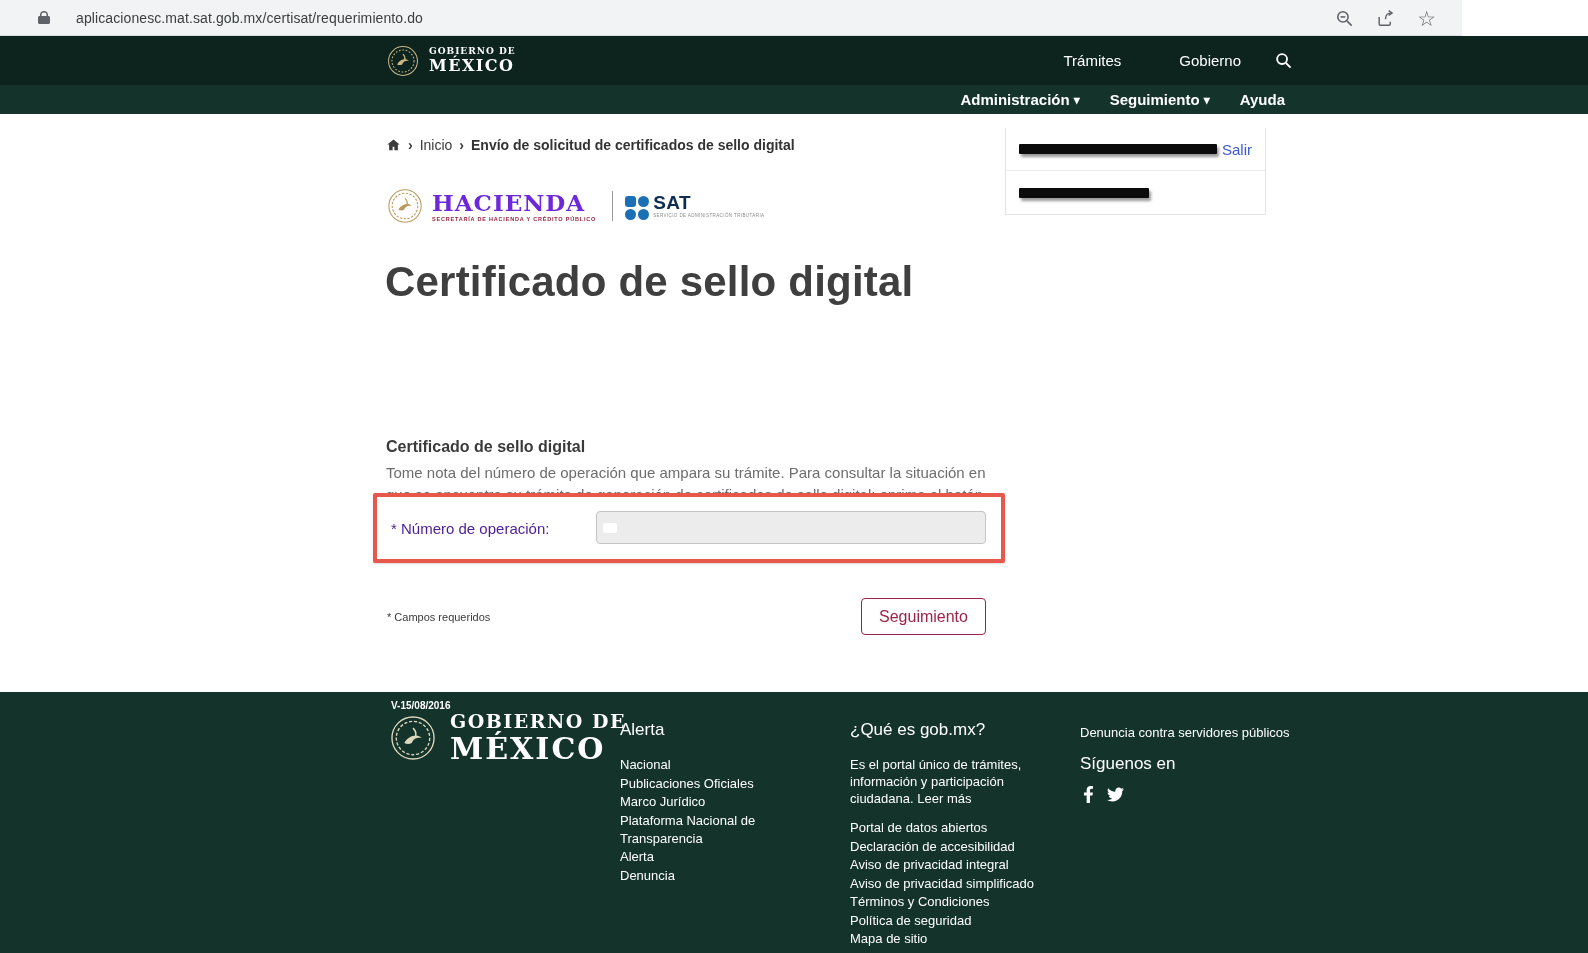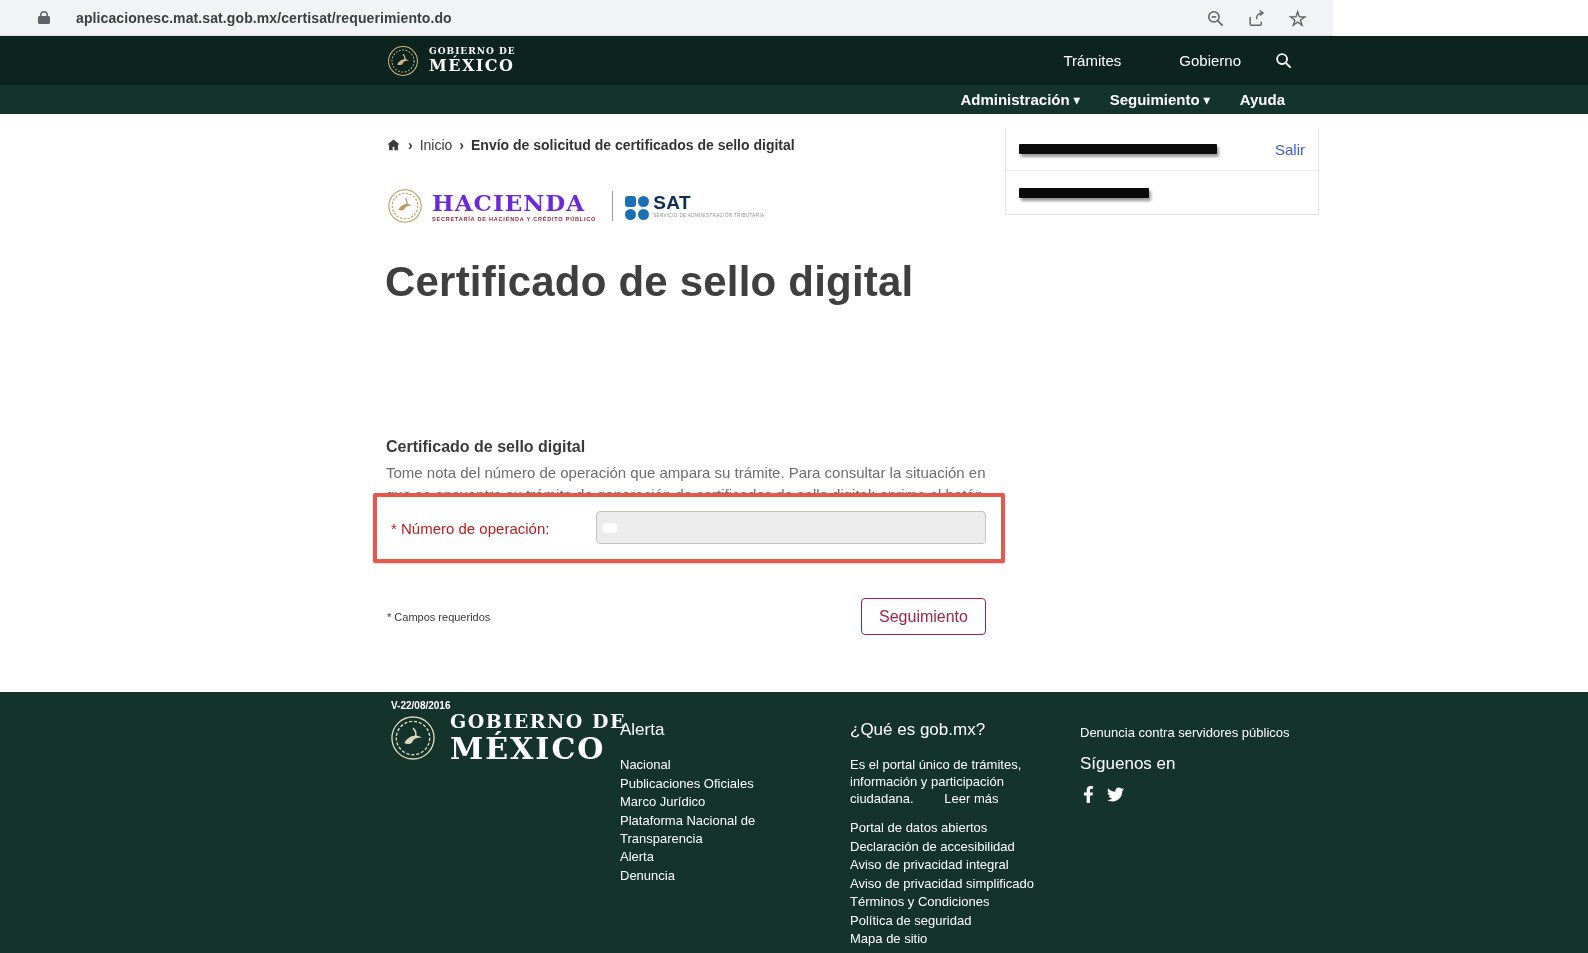--- a/index.html
+++ b/index.html
@@ -1,21 +1,21 @@
 <!DOCTYPE html>
 <html><head>
 <meta charset="utf-8">
 <style>
   * { margin:0; padding:0; box-sizing:border-box; }
   html,body { width:1588px; height:953px; }
   body { font-family:"Liberation Sans", sans-serif; background:#fff; position:relative; overflow:hidden; }
   .page { position:absolute; inset:0; width:1588px; height:953px; background:#fff; }
 
   
-  .browser-bar { position:absolute; top:0; left:0; width:1333px; height:36px; background:#f1f3f4; border-bottom:1px solid #dcdfe3; display:flex; align-items:center;font-weight:bold; }
+  .browser-bar { position:absolute; top:0; left:0; width:1462px; height:36px; background:#f1f3f4; border-bottom:1px solid #dcdfe3; display:flex; align-items:center; }
   .lock-wrap { margin-left:38px; display:flex; align-items:center; color:#5f6368; }
   .url-text { margin-left:26px; font-size:14px; color:#3c4043; letter-spacing:.1px; }
   .browser-icons { position:absolute; right:26px; top:0; height:36px; display:flex; align-items:center; gap:22px; color:#5f6368; }
   .bicon { width:19px; height:19px; display:block; }
 
   
   .gov-header { position:absolute; top:36px; left:0; width:1588px; height:49px; background:#0d231d; display:flex; align-items:center; }
   .gov-logo { margin-left:386px; display:flex; align-items:center; gap:9px; cursor:pointer; }
   .seal-sm { width:34px; height:34px; }
   .gov-logo-text { color:#fff; font-family:"DejaVu Serif", serif; line-height:1; }
@@ -24,21 +24,21 @@
   .gov-nav { position:absolute; right:296px; display:flex; align-items:center; gap:34px; }
   .gov-nav a { color:#fff; font-size:15px; text-decoration:none;margin-left:24px; }
   .search-icon { width:17px; height:17px; color:#fff; }
 
   
   .subnav { position:absolute; top:85px; left:0; width:1588px; height:29px; background:#14332b; display:flex; align-items:center; justify-content:flex-end; padding-right:303px; gap:30px; }
   .subnav-item { color:#fff; font-size:15px; font-weight:bold; text-decoration:none; display:flex; align-items:center; gap:4px; }
   .caret { font-size:12px; line-height:1; }
 
   
-  .session-panel { position:absolute; top:128px; left:1005px; width:314px; background:#fff; border:1px solid #e3e3e3; border-top:none; z-index:3; }
+  .session-panel { position:absolute; top:128px; left:1005px; width:261px; background:#fff; border:1px solid #e3e3e3; border-top:none; z-index:3; }
   .session-row { height:43px; display:flex; align-items:center; padding:0 13px; border-bottom:1px solid #e9e9e9; }
   .session-row:last-child { border-bottom:none; }
   .redacted { background:#0b0b0b; height:10px; border-radius:1px; box-shadow:2px 3px 3px rgba(0,0,0,.4); }
   .red-w1 { width:198px; } .red-w2 { width:130px; }
   .salir-link { margin-left:auto; color:#3a5bd0; font-size:15px; text-decoration:none; }
 
   
   .breadcrumb { position:absolute; top:137px; left:386px; display:flex; align-items:center; gap:7px; font-size:14px; color:#3b3b3b; z-index:1; }
   .crumb-sep { font-weight:bold; font-size:14px; color:#3b3b3b; }
   .crumb-last { font-weight:bold; color:#333; }
@@ -59,21 +59,21 @@
   .sat-text .sat-title { font-size:19px; font-weight:bold; color:#0e2d52; line-height:1; letter-spacing:.5px; }
   .sat-text .sat-sub { font-size:4.5px; color:#8a8a8a; letter-spacing:.4px; margin-top:1px; }
 
   
   .page-title { position:absolute; top:258px; left:385px; font-size:42px; font-weight:bold; color:#3f3f3f; letter-spacing:.2px; }
   .intro-text { position:absolute; top:345px; left:386px; width:601px; font-size:15px; line-height:1.62; color:#6d6d6d; text-align:justify; }
   .section-title { position:absolute; top:438px; left:386px; font-size:16px; font-weight:bold; color:#3a3a3a; }
   .section-text { position:absolute; top:462px; left:386px; width:601px; font-size:15px; line-height:1.45; color:#6d6d6d; z-index:1; }
 
   .form-highlight { position:absolute; top:493px; left:373px; width:632px; height:70px; background:#fff; border:4px solid #e8574b; border-radius:2px; z-index:2; box-shadow:0 1px 2px rgba(0,0,0,.15); }
-  .field-label { position:absolute; left:14px; top:23px; font-size:15px; color:#b91c1c; }
+  .field-label { position:absolute; left:14px; top:23px; font-size:15px; color:#4c1d95; }
   .op-input { position:absolute; left:219px; top:14px; width:390px; height:33px; background:#ececec; border:1px solid #c4c4c4; border-radius:4px; display:flex; align-items:center; padding-left:6px; }
   .input-redaction { background:#fff; border-radius:2px; padding:5px 7px; }
   .input-redaction .bar { width:110px; height:9px; background:#0b0b0b; box-shadow:3px 3px 3px rgba(0,0,0,.5); }
 
   .required-note { position:absolute; top:611px; left:387px; font-size:11px; color:#3a3a3a; }
   .submit-btn { position:absolute; top:598px; left:861px; width:125px; height:37px; background:#fff; border:1px solid #9d2449; border-radius:4px; color:#9d2449; font-size:16px; font-family:"Liberation Sans", sans-serif; cursor:pointer; }
 
   
   .footer { position:absolute; top:692px; left:0; width:1588px; height:261px; background:#14332b; color:#fff; }
   .f-version { position:absolute; top:8px; left:391px; font-size:10px; font-weight:bold; color:#fff; }
@@ -82,21 +82,21 @@
   .f-logo-text { font-family:"DejaVu Serif", serif; font-weight:bold; line-height:1; }
   .f-logo-text .l1 { font-size:19px; letter-spacing:1.5px; display:block; }
   .f-logo-text .l2 { font-size:30px; letter-spacing:2px; display:block; margin-top:3px; }
   .f-col { position:absolute; top:28px; }
   .f-col-enlaces { left:620px; width:215px; }
   .f-col-que { left:850px; width:220px; }
   .f-col-right { left:1080px; width:300px; }
   .f-heading { font-size:17px; margin-bottom:16px; font-weight:normal; }
   .f-link { display:block; color:#fff; text-decoration:none; font-size:13px; line-height:18px; margin-bottom:0.5px; }
   .f-desc { font-size:13px; line-height:17px; margin-bottom:12px; }
-  .f-desc a { color:#fff; text-decoration:none;margin-left:27px; }
+  .f-desc a { color:#fff; text-decoration:none; }
   .f-denuncia { display:block; color:#fff; text-decoration:none; font-size:13px; margin-top:5px; margin-bottom:14px; }
   .f-social { display:flex; gap:10px; margin-top:12px; }
   .f-social svg { width:17px; height:17px; color:#fff; }
 </style>
 </head>
 <body>
 
 <div class="page">
 
   <div class="browser-bar">
@@ -214,21 +214,21 @@
     <label class="field-label">* Número de operación:</label>
     <div class="op-input">
       <span class="input-redaction"><span class="bar"></span></span>
     </div>
   </div>
 
   <div class="required-note">* Campos requeridos</div>
   <button class="submit-btn">Seguimiento</button>
 
   <footer class="footer">
-    <div class="f-version">V-22/08/2016</div>
+    <div class="f-version">V-15/08/2016</div>
     <div class="f-logo">
       <svg class="seal-lg" viewBox="0 0 40 42" fill="none" stroke="#ddd8bd" stroke-width="1.1">
         <circle cx="20" cy="21" r="17"></circle>
         <circle cx="20" cy="21" r="13.5" stroke-dasharray="2.5 1.5"></circle>
         <path d="M13 25c3-6 11-8 14-4-4-1-7 1-8 4-2 1-4 1-6 0z" fill="#ddd8bd" stroke="none"></path>
         <path d="M20 13c2 2 3 4 2 7" stroke-width="1.3"></path>
       </svg>
       <span class="f-logo-text">
         <span class="l1">GOBIERNO DE</span>
         <span class="l2">MÉXICO</span>

